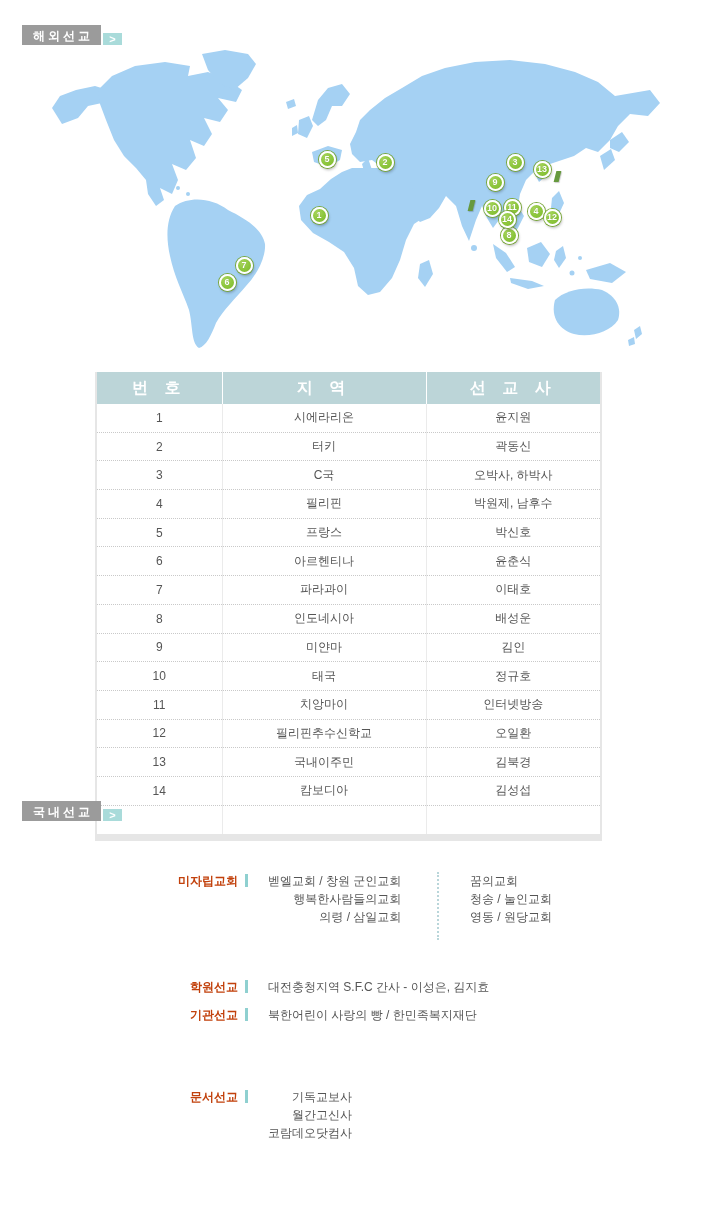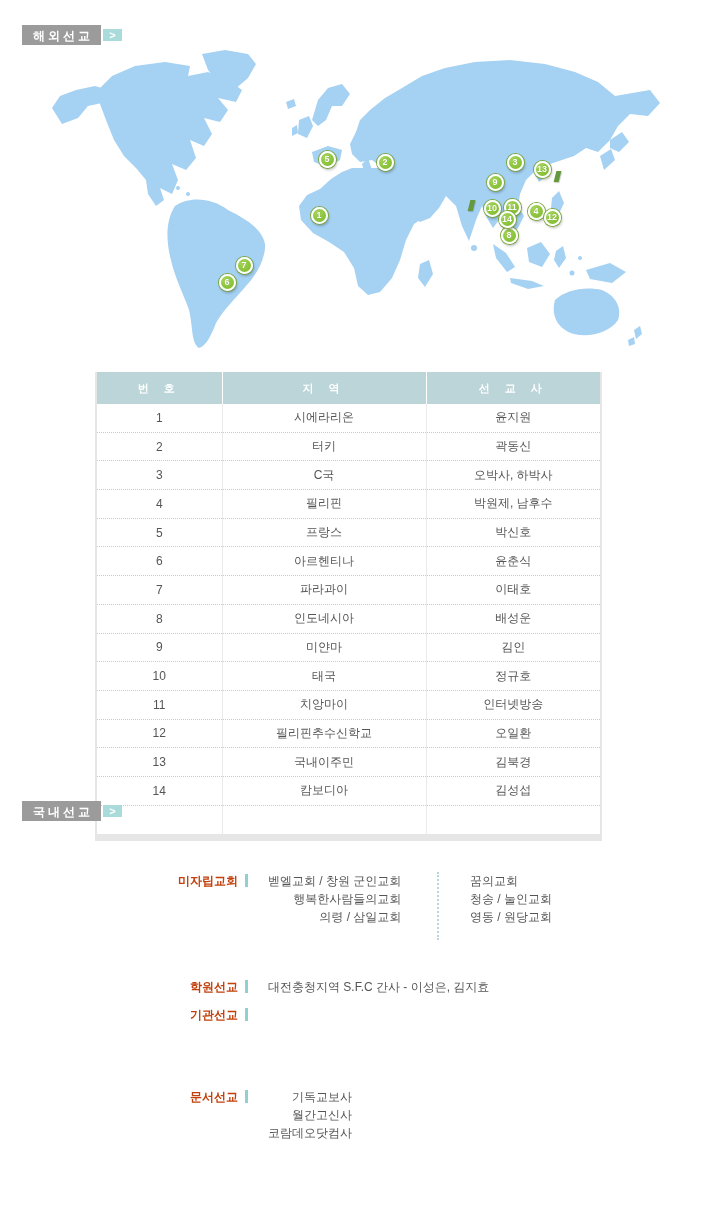--- a/index.html
+++ b/index.html
@@ -1,21 +1,21 @@
 <!DOCTYPE html>
 <html><head>
 <meta charset="utf-8">
 <style>
   html,body { margin:0; padding:0; background:#fff; }
   #page {
     position:relative; width:714px; height:1230px; background:#fff;
     font-family:"Liberation Sans","DejaVu Sans",sans-serif; overflow:hidden;
   }
   
-  .tag { position:absolute; left:22px; display:flex; align-items:center; height:21px;border-radius:7px; }
+  .tag { position:absolute; left:22px; display:flex; align-items:flex-end; height:21px;border-radius:7px; }
   .tag-label {
     background:#9b9b9b; color:#fff; font-size:12px; font-weight:bold;
     letter-spacing:3px; padding:3px 8px 0 11px; display:flex; align-items:center;
   }
   .tag-arrow {
     margin-left:2px; width:19px; background:#a9dbda; color:#fff;
     font-size:11px; font-weight:bold; display:flex; align-items:center; justify-content:center;
     cursor:pointer;
   }
   
@@ -34,21 +34,21 @@
     position:absolute; width:5px; height:11px; background:#66993d;
     transform:skewX(-14deg); box-shadow:1px 1px 1px rgba(0,0,0,.2);
   }
   
   .mission-table {
     position:absolute; left:95px; top:372px; width:505px;
     border-collapse:collapse; table-layout:fixed;
     border-left:2px solid #e6e6e6; border-right:2px solid #e6e6e6; border-bottom:7px solid #e6e6e6;
   }
   .mission-table th {
-    background:#bcd5d8; color:#fff; font-size:11px; font-weight:bold;
+    background:#bcd5d8; color:#fff; font-size:16px; font-weight:bold;
     letter-spacing:6px; height:30px; border-right:1px solid #fff;
   }
   .mission-table th:last-child { border-right:none; }
   .mission-table td {
     height:25.7px; text-align:center; color:#555; font-size:12px;
     border-bottom:1px dotted #c9c9c9; border-right:1px solid #ebebeb;
   }
   .mission-table td:last-child { border-right:none; }
   .mission-table tr:last-child td { border-bottom:none; height:26px; }
   .mission-table col.c1 { width:126px; } .mission-table col.c2 { width:204px; } .mission-table col.c3 { width:175px; }
@@ -278,20 +278,21 @@
     <span class="dom-label">학원선교</span>
     <span class="dom-bar"></span>
     <div class="dom-col1">
           <div>대전충청지역 S.F.C 간사 - 이성은, 김지효</div>
         </div>
   </div>
       <div class="dom-row" style="top: 1006px;">
     <span class="dom-label">기관선교</span>
     <span class="dom-bar"></span>
     <div class="dom-col1">
+          <div>북한어린이 사랑의 빵 / 한민족복지재단</div>
         </div>
   </div>
       <div class="dom-row" style="top: 1088px;">
     <span class="dom-label">문서선교</span>
     <span class="dom-bar"></span>
     <div class="dom-col1">
           <div>기독교보사</div>
           <div>월간고신사</div>
           <div>코람데오닷컴사</div>
         </div>

